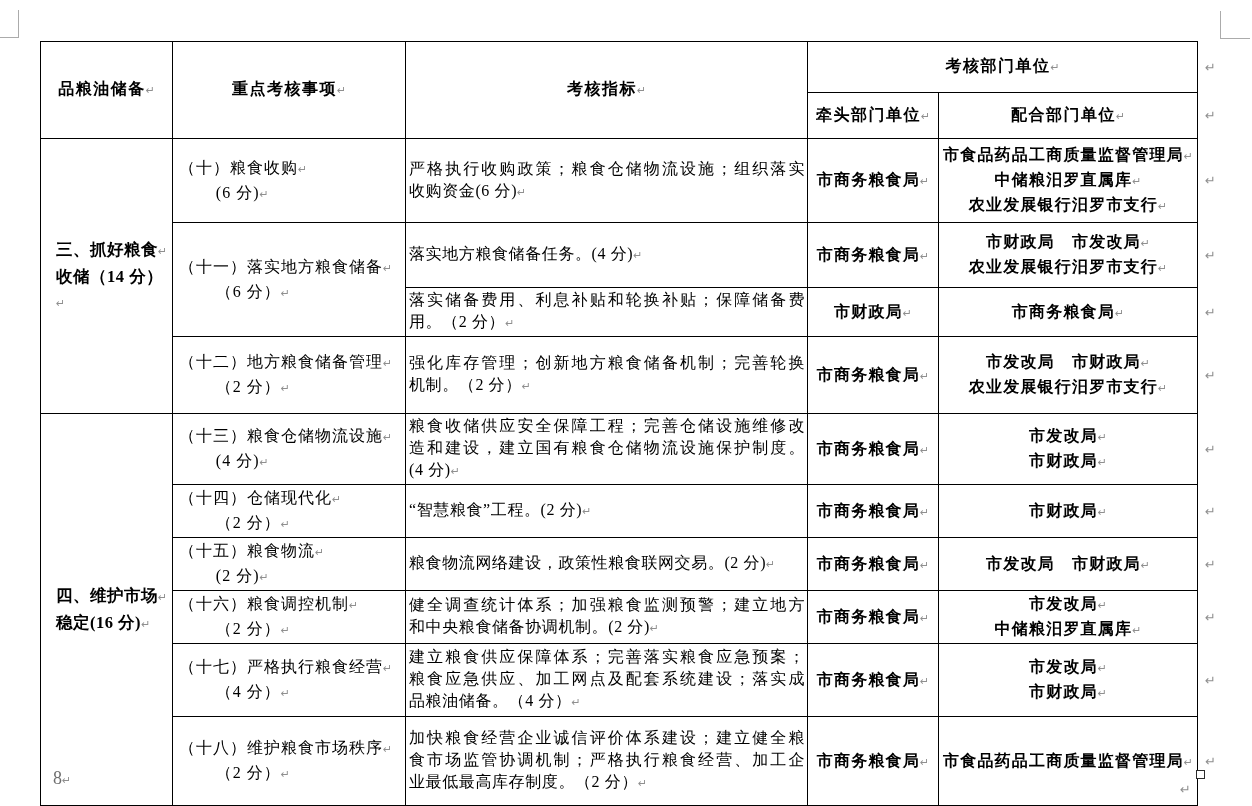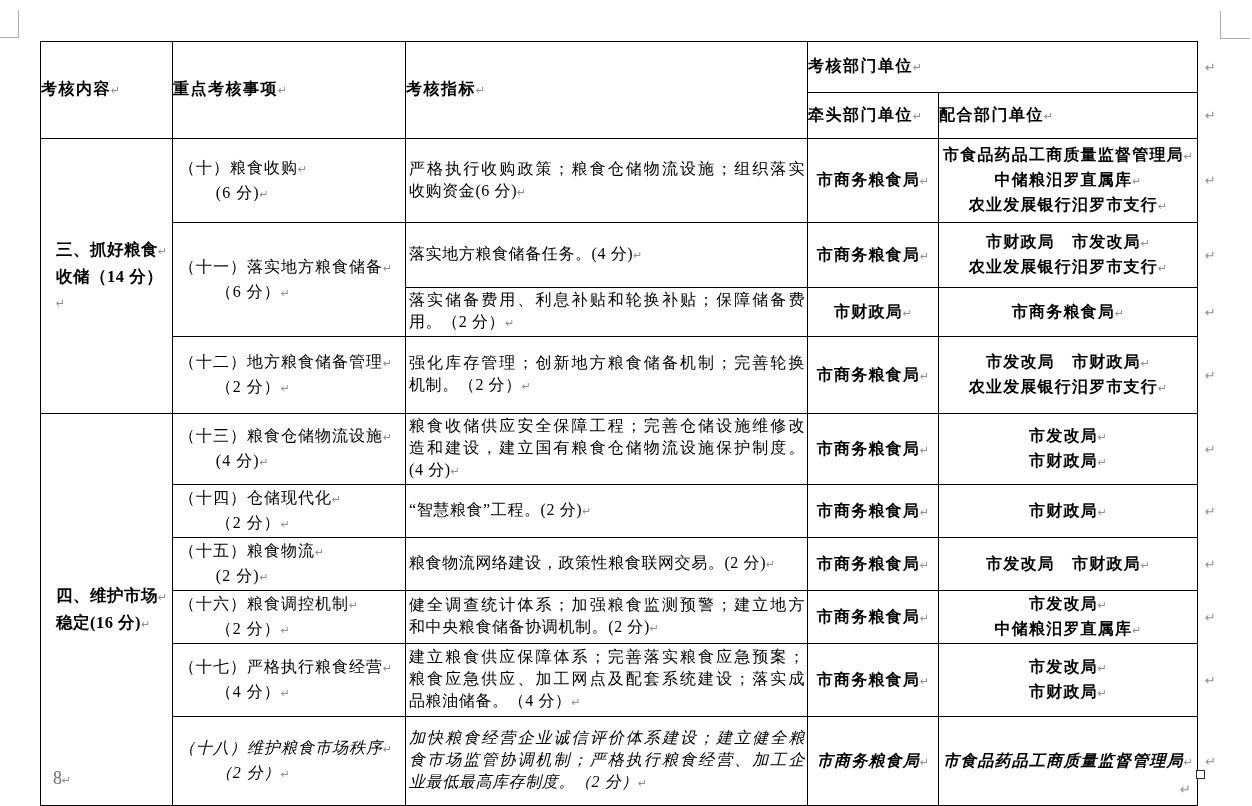--- a/index.html
+++ b/index.html
@@ -2,21 +2,21 @@
 <html><head>
 <meta charset="utf-8">
 <style>
   *{box-sizing:border-box;margin:0;padding:0}
   html,body{width:1252px;height:806px;background:#ffffff;overflow:hidden}
   body{position:relative;font-family:"Liberation Serif","DejaVu Serif",serif;color:#000}
   .tablewrap{position:absolute;left:40px;top:41px}
   table{border-collapse:collapse;table-layout:fixed;width:1183px}
   td{border:1px solid #000;vertical-align:middle;font-size:16px;letter-spacing:1px;line-height:22px;overflow:hidden}
   td.ghost{border:none;text-align:center;padding:0;background:transparent}
-  .hdr{font-weight:bold;text-align:left;font-family:"Liberation Sans","DejaVu Sans",sans-serif;letter-spacing:1.5px}
+  .hdr{font-weight:bold;text-align:center;font-family:"Liberation Sans","DejaVu Sans",sans-serif;letter-spacing:1.5px}
   .section-cell{font-weight:bold;padding:1px 2px 1px 15px;line-height:25px;letter-spacing:0.5px;font-size:16.5px}
   .item-cell{padding:1px 2px 1px 6px;line-height:23px}
   .score-line{padding-left:2.3em}
   .ind-cell{padding:1px 2px 1px 3px;line-height:22px;letter-spacing:0.6px}
   .ind-line.jl{text-align:justify;text-align-last:justify}
   .dept-cell{text-align:center;font-weight:bold;font-family:"Liberation Sans","DejaVu Sans",sans-serif;padding:0 2px;line-height:23px;letter-spacing:1.2px}
   .pmark{color:#8f8f8f;font-size:11px;letter-spacing:0;font-family:"DejaVu Sans",sans-serif;font-weight:normal}
   .cropmark{position:absolute;background:#ababab}
   .pagenum{position:absolute;left:53px;top:768px;font-size:18px;color:#6e6e6e;letter-spacing:0}
   .handle{position:absolute;left:1196px;top:770px;width:9px;height:9px;border:1px solid #2b2b2b;background:#fff}
@@ -36,21 +36,21 @@
     <colgroup>
       <col style="width:132px">
         <col style="width:233px">
         <col style="width:402px">
       <col style="width:131px">
         <col style="width:259px">
         <col style="width:26px">
     </colgroup>
     <tbody>
       <tr style="height:51px">
-        <td class="hdr" rowspan="2"><span>考核内容</span><span class="pmark">↵</span></td>
+        <td class="hdr" rowspan="2"><span>品粮油储备</span><span class="pmark">↵</span></td>
         <td class="hdr" rowspan="2"><span>重点考核事项</span><span class="pmark">↵</span></td>
         <td class="hdr" rowspan="2"><span>考核指标</span><span class="pmark">↵</span></td>
         <td class="hdr" colspan="2"><span>考核部门单位</span><span class="pmark">↵</span></td>
         <td class="ghost"><span class="pmark" style="font-size:13px">↵</span></td>
       </tr>
       <tr style="height:46px">
         <td class="hdr"><span>牵头部门单位</span><span class="pmark">↵</span></td>
         <td class="hdr"><span>配合部门单位</span><span class="pmark">↵</span></td>
         <td class="ghost"><span class="pmark" style="font-size:13px">↵</span></td>
       </tr>
@@ -193,21 +193,21 @@
             <div class="ind-line jl"><span>粮食应急供应、加工网点及配套系统建设；落实成</span></div>
             <div class="ind-line"><span>品粮油储备。（4 分）</span><span class="pmark">↵</span></div>
           </td>
           <td class="dept-cell"><span>市商务粮食局</span><span class="pmark">↵</span></td>
           <td class="dept-cell">
             <div><span>市发改局</span><span class="pmark">↵</span></div>
             <div><span>市财政局</span><span class="pmark">↵</span></div>
           </td>
           <td class="ghost"><span class="pmark" style="font-size: 13px;">↵</span></td>
         </tr>
-        <tr style="height: 89px; font-style: italic;">
+        <tr style="height: 89px;">
           <td class="item-cell" rowspan="1">
             <div><span>（十八）维护粮食市场秩序</span><span class="pmark">↵</span></div>
             <div class="score-line"><span>（2 分）</span><span class="pmark">↵</span></div>
           </td>
           <td class="ind-cell">
             <div class="ind-line jl"><span>加快粮食经营企业诚信评价体系建设；建立健全粮</span></div>
             <div class="ind-line jl"><span>食市场监管协调机制；严格执行粮食经营、加工企</span></div>
             <div class="ind-line"><span>业最低最高库存制度。（2 分）</span><span class="pmark">↵</span></div>
           </td>
           <td class="dept-cell"><span>市商务粮食局</span><span class="pmark">↵</span></td>

